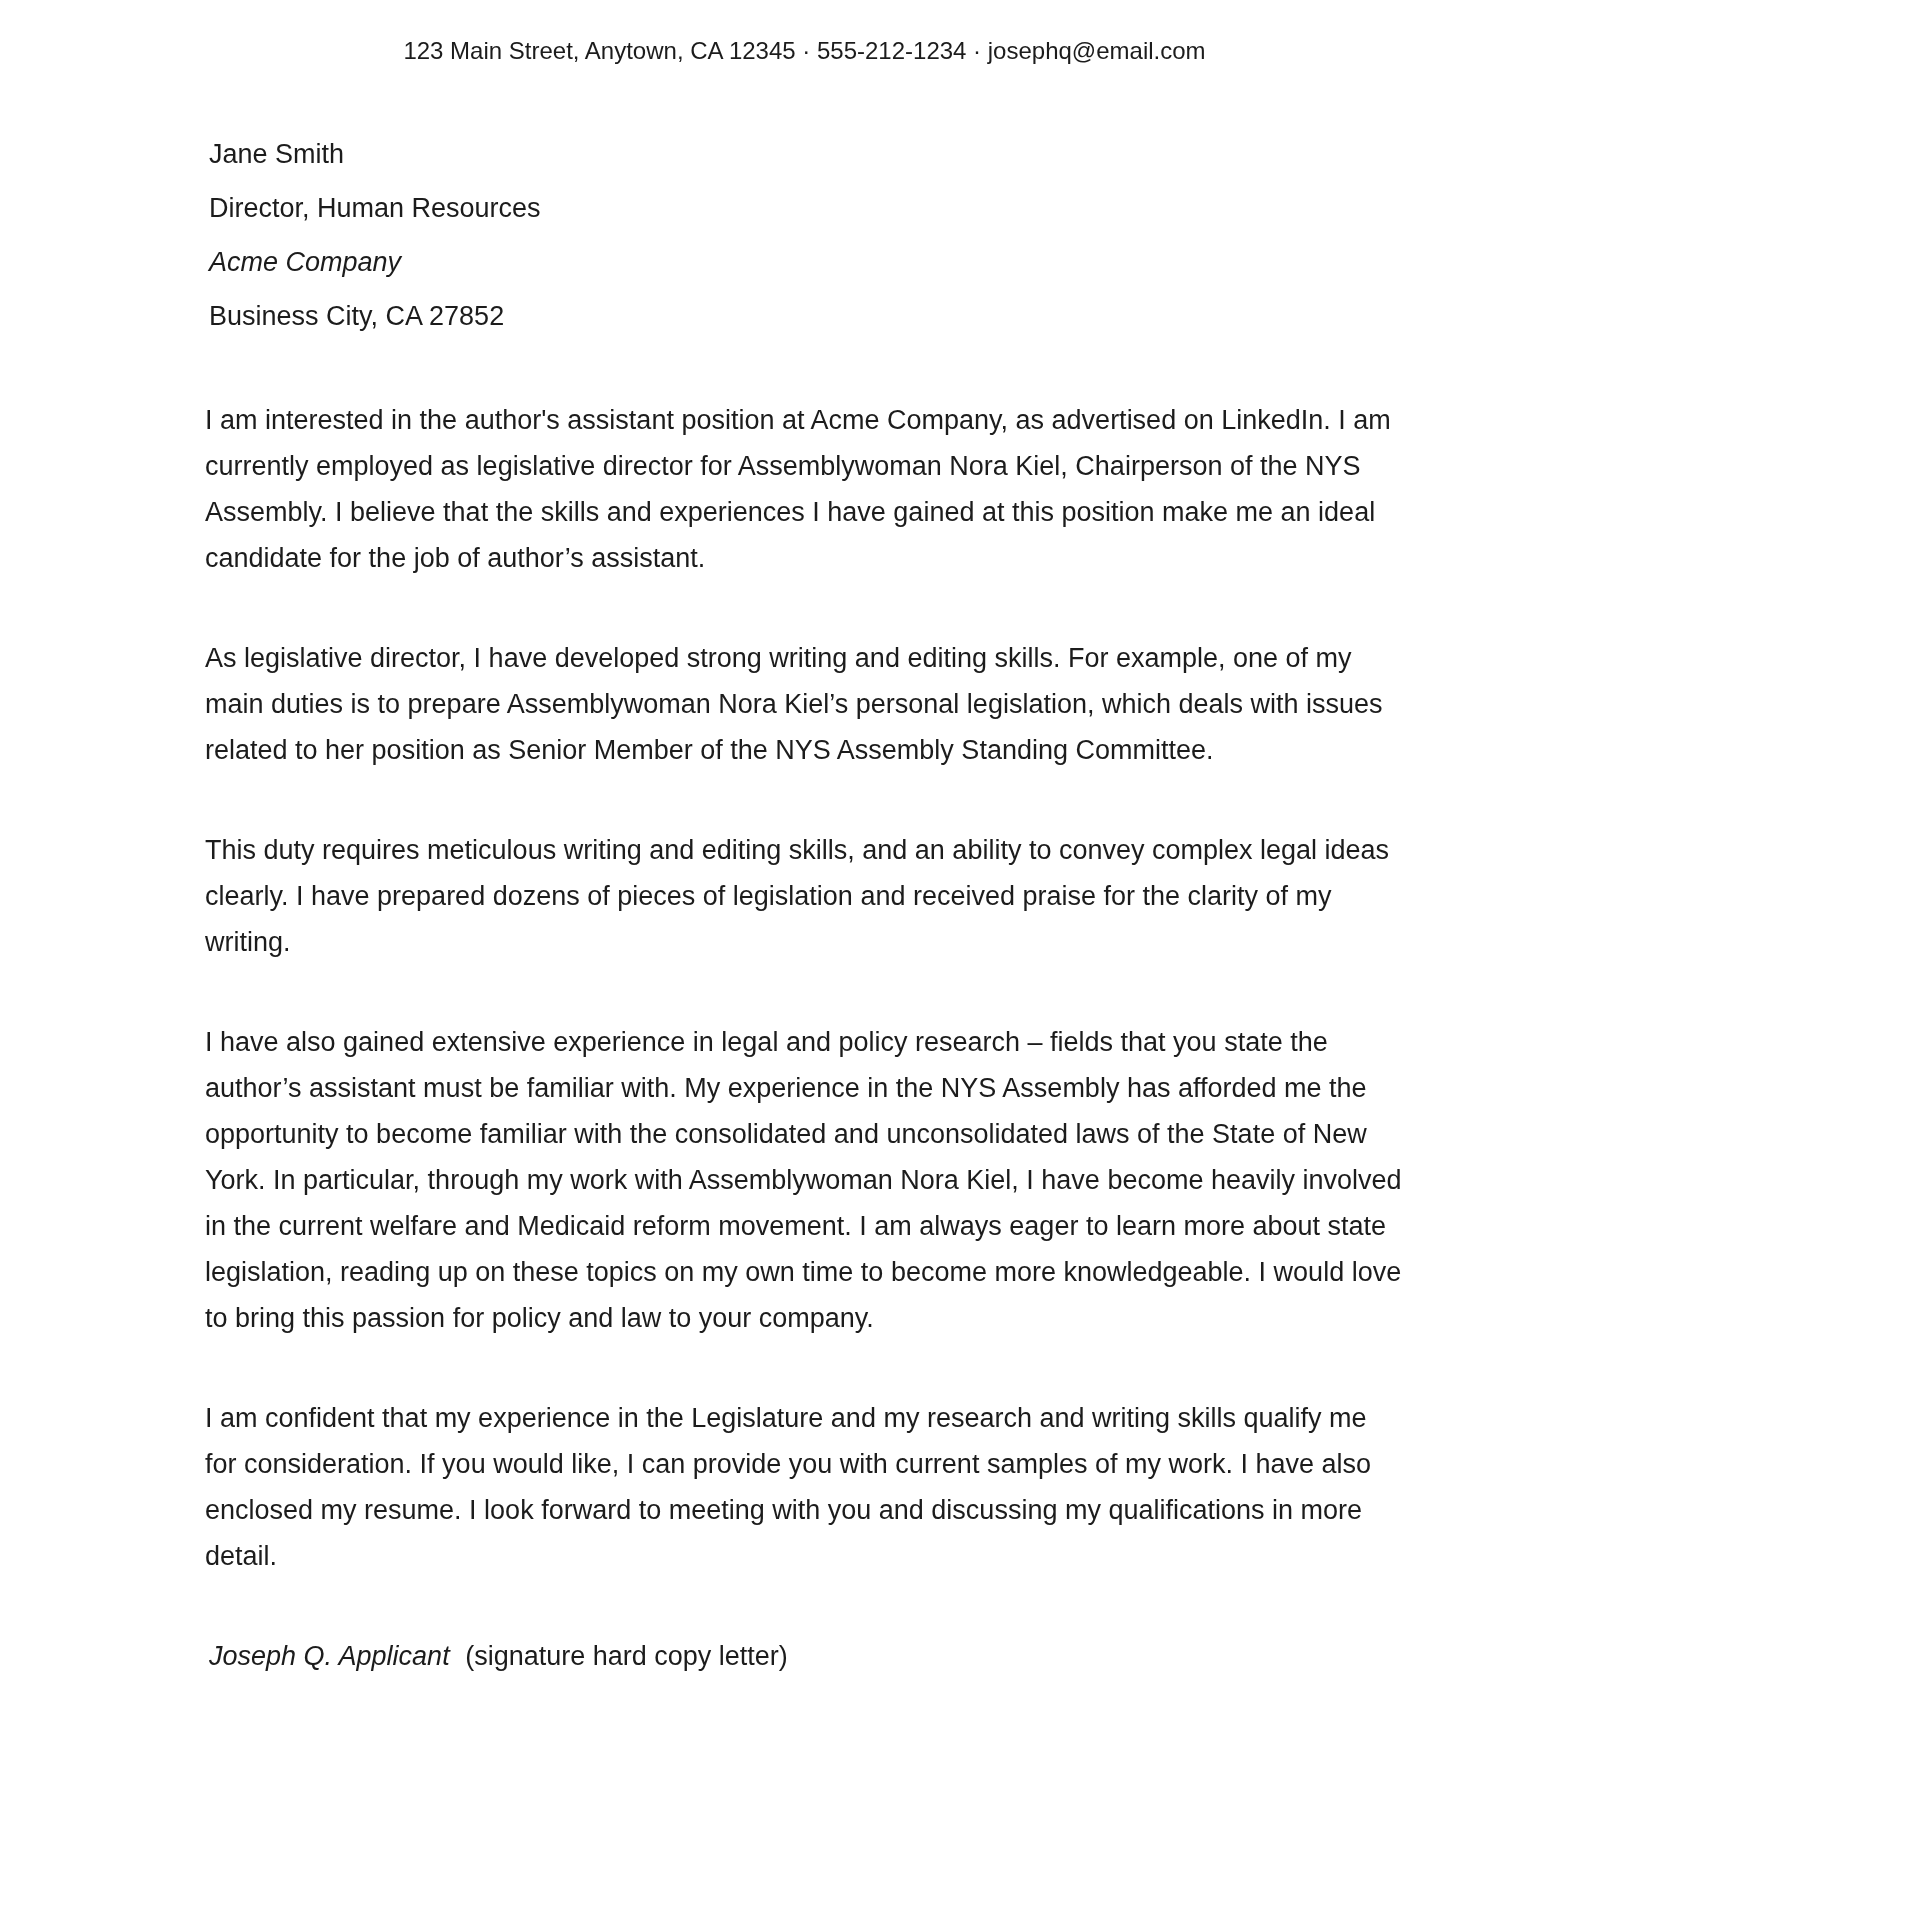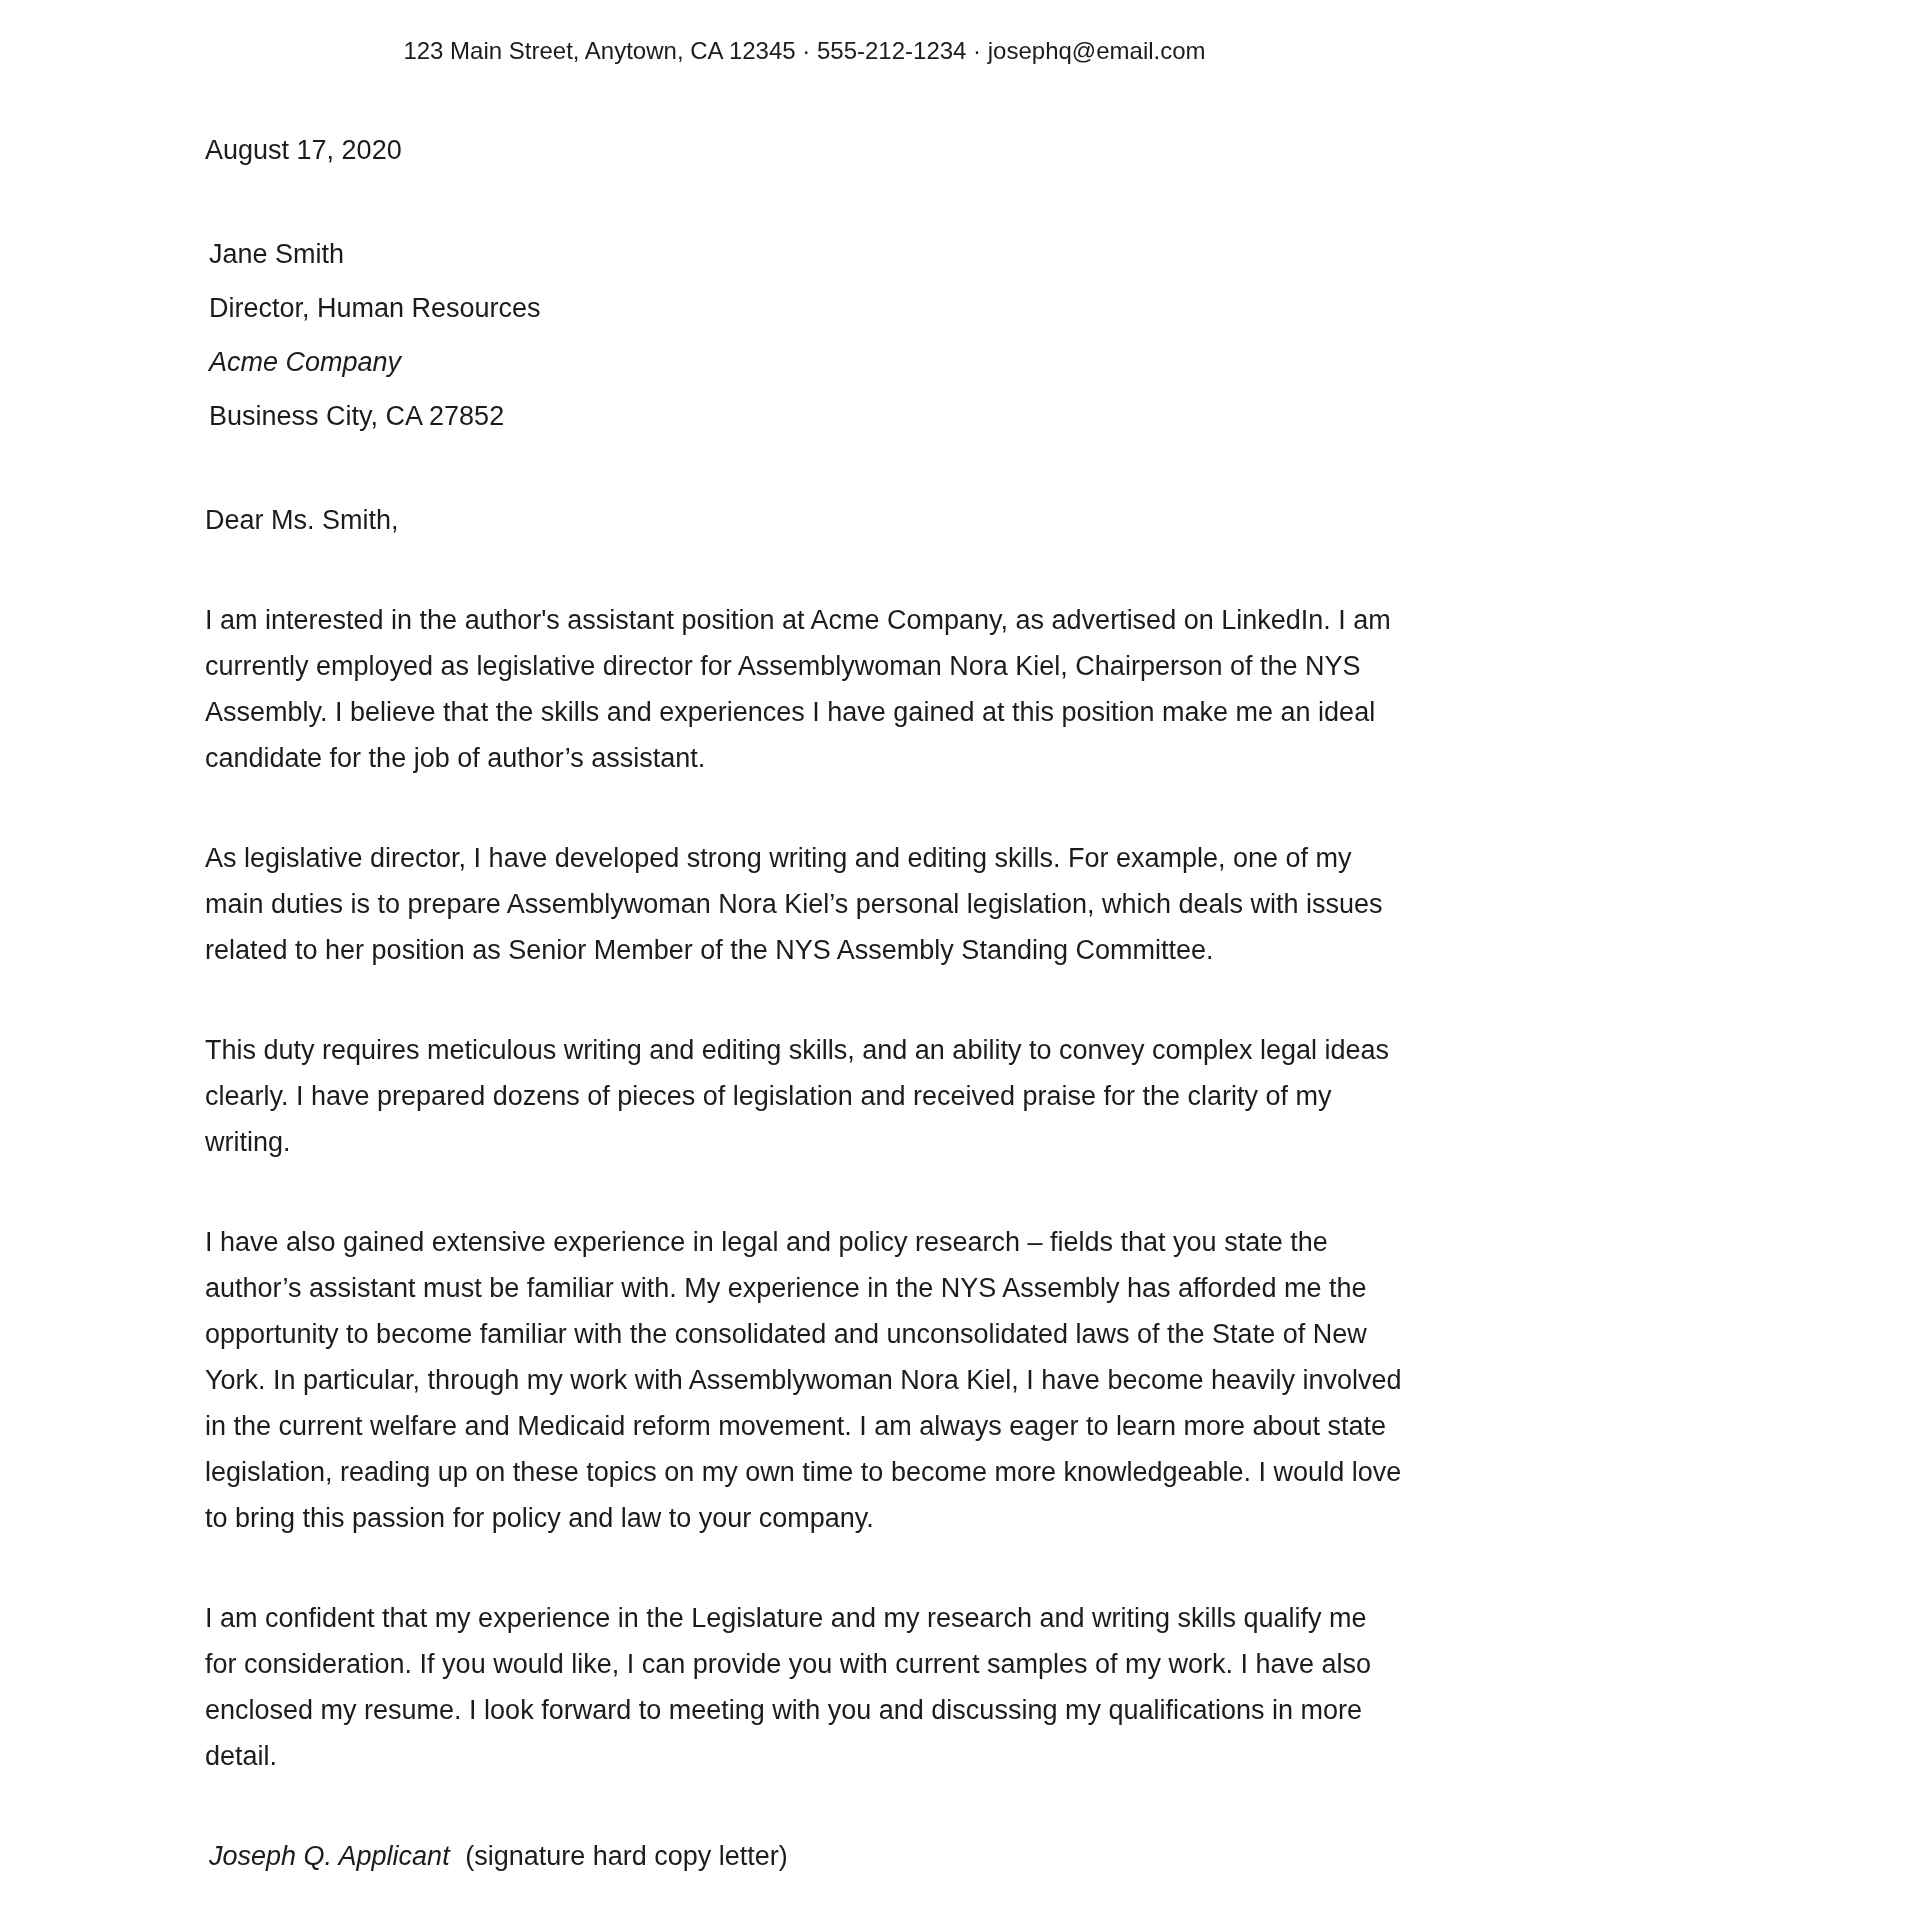--- a/index.html
+++ b/index.html
@@ -56,30 +56,28 @@
 
 <div class="page">
   <div class="content">
 
     <div class="cutoff-name">
       <span>Joseph Q. Applicant</span>
     </div>
 
     <div class="contact-line">123 Main Street, Anytown, CA 12345 · 555-212-1234 · josephq@email.com</div>
 
-    <p class="block">August 17, 2020</p>
 
     <div class="recipient block">
       <div>Jane Smith</div>
       <div>Director, Human Resources</div>
       <div class="italic">Acme Company</div>
       <div>Business City, CA 27852</div>
     </div>
 
-    <p class="block">Dear Ms. Smith,</p>
 
     <p class="para">I am interested in the author's assistant position at Acme Company, as advertised on LinkedIn. I am currently employed as legislative director for Assemblywoman Nora Kiel, Chairperson of the NYS Assembly. I believe that the skills and experiences I have gained at this position make me an ideal candidate for the job of author’s assistant.</p>
     <p class="para">As legislative director, I have developed strong writing and editing skills. For example, one of my main duties is to prepare Assemblywoman Nora Kiel’s personal legislation, which deals with issues related to her position as Senior Member of the NYS Assembly Standing Committee.</p>
     <p class="para">This duty requires meticulous writing and editing skills, and an ability to convey complex legal ideas clearly. I have prepared dozens of pieces of legislation and received praise for the clarity of my writing.</p>
     <p class="para">I have also gained extensive experience in legal and policy research – fields that you state the author’s assistant must be familiar with. My experience in the NYS Assembly has afforded me the opportunity to become familiar with the consolidated and unconsolidated laws of the State of New York. In particular, through my work with Assemblywoman Nora Kiel, I have become heavily involved in the current welfare and Medicaid reform movement. I am always eager to learn more about state legislation, reading up on these topics on my own time to become more knowledgeable. I would love to bring this passion for policy and law to your company.</p>
     <p class="para">I am confident that my experience in the Legislature and my research and writing skills qualify me for consideration. If you would like, I can provide you with current samples of my work. I have also enclosed my resume. I look forward to meeting with you and discussing my qualifications in more detail.</p>
 
 
     <p class="signature"><span class="italic">Joseph Q. Applicant</span><span> (signature hard copy letter)</span></p>
 

